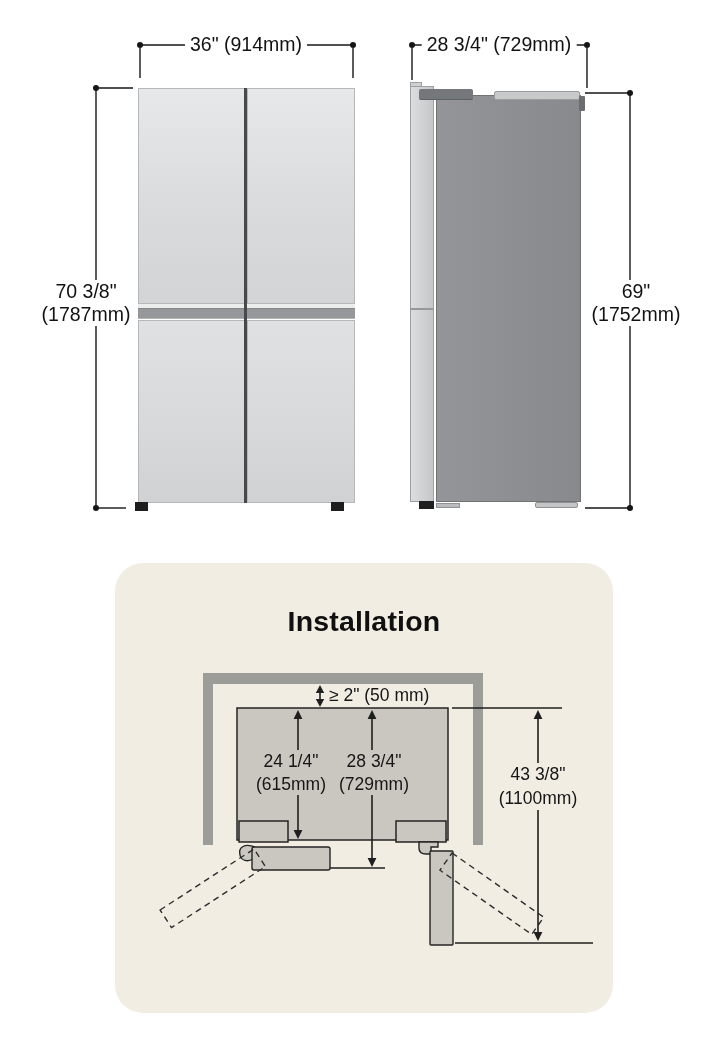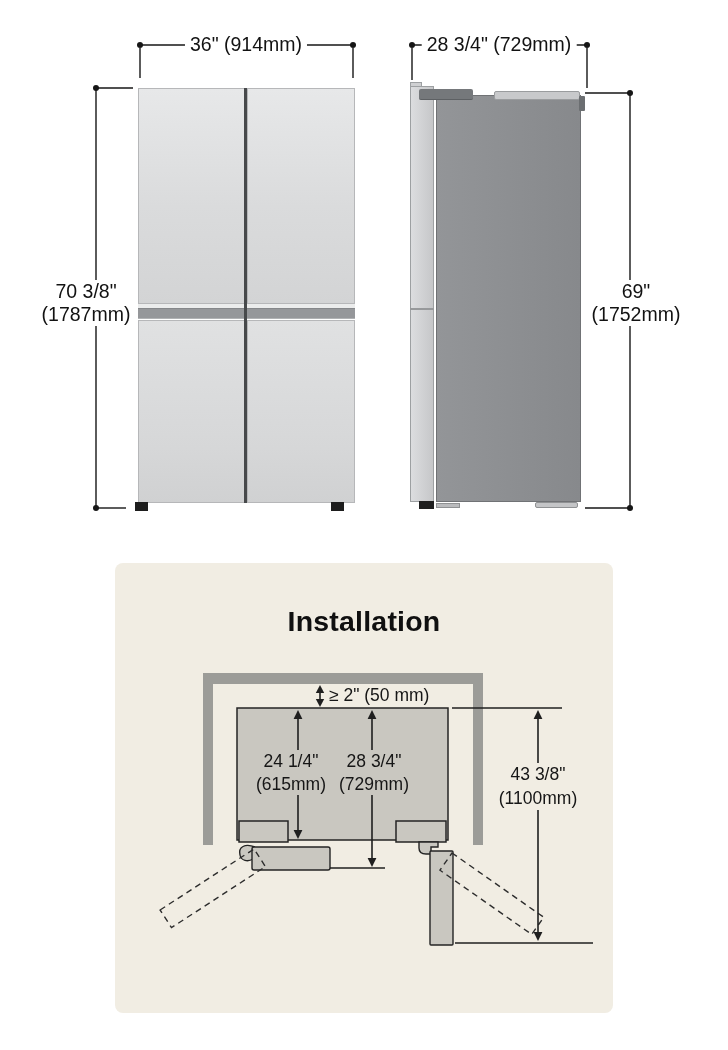--- a/index.html
+++ b/index.html
@@ -34,21 +34,21 @@
                 background:#c8c9cb;border:1px solid #9a9c9e;border-radius:2px;}
   .side-tab{position:absolute;left:579px;top:96px;width:6px;height:15px;z-index:3;background:#6b6e71;border-radius:1px;}
   .side-door-split{position:absolute;left:410px;top:308px;width:24px;height:2px;z-index:3;background:#97999b;}
   .side-foot-front{position:absolute;left:419px;top:501px;width:15px;height:8px;z-index:3;background:#1f1f1f;}
   .side-bar-front{position:absolute;left:436px;top:503px;width:24px;height:5px;z-index:3;box-sizing:border-box;
                   background:#babbbd;border:1px solid #8f9193;}
   .side-bar-rear{position:absolute;left:535px;top:502px;width:43px;height:6px;z-index:3;box-sizing:border-box;
                  background:#c4c5c7;border:1px solid #8f9193;border-radius:2px;}
   
   .install-panel{position:absolute;left:115px;top:563px;width:498px;height:450px;background:#f1ede3;
-                 border-radius:8px;overflow:hidden;}
+                 border-radius:28px;overflow:hidden;}
   .install-title{position:absolute;left:0;top:42px;width:100%;text-align:center;font-size:28.5px;
                  font-weight:600;color:#101010;letter-spacing:.2px;z-index:3;}
   .install-svg{position:absolute;left:0;top:0;z-index:1;}
   .inst-label{position:absolute;z-index:3;font-size:17.5px;font-weight:500;color:#161616;
               white-space:nowrap;text-align:center;line-height:22.5px;}
   .bg-beige{background:#f1ede3;padding:0 3px;}
   .bg-gray{background:#c9c7c0;padding:0 4px;}
   .ctr{transform:translateX(-50%);}
 </style>
 </head>

